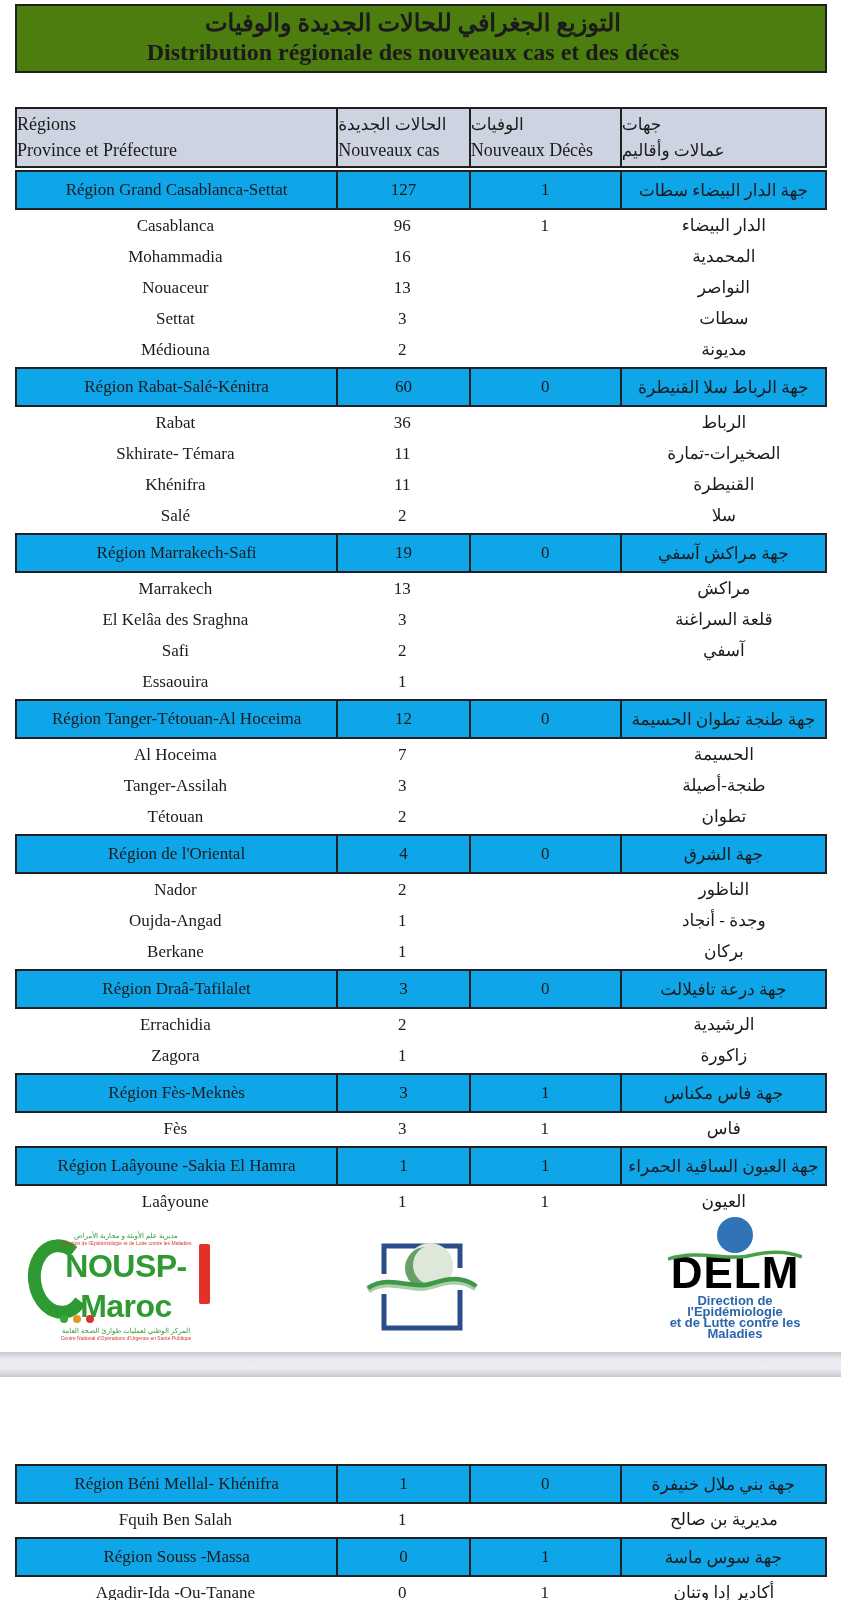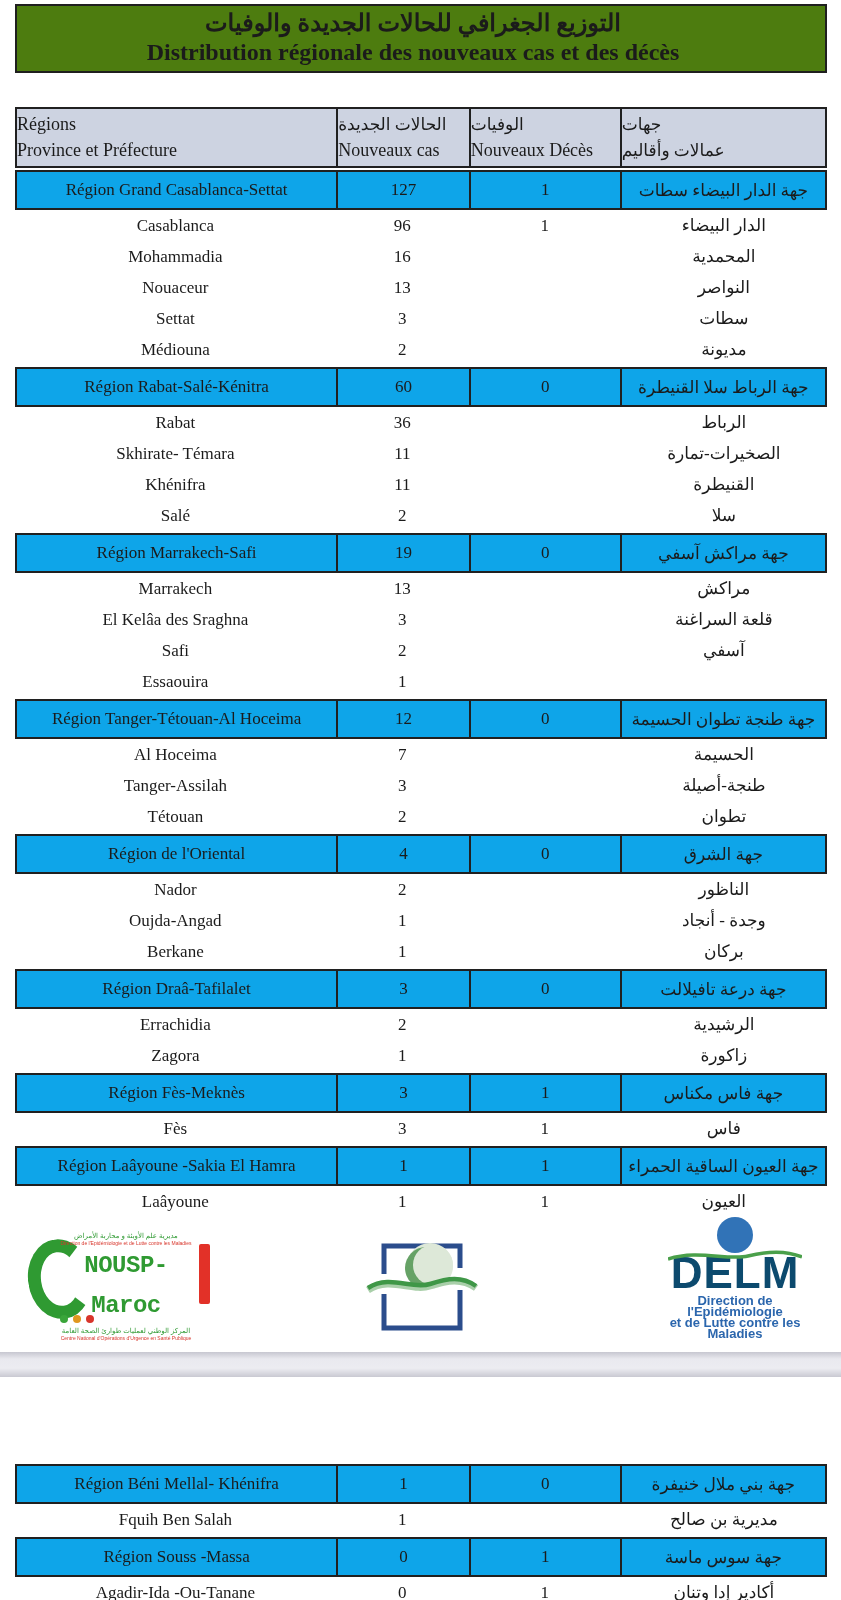--- a/index.html
+++ b/index.html
@@ -40,31 +40,31 @@
   
   #nousp{left:28px;top:1231px;width:182px;height:100px;}
   .nousp-c{
     position:absolute;left:0;top:8px;width:64px;height:80px;box-sizing:border-box;
     border:13px solid #2f9a32;border-right-color:transparent;border-radius:50%;
     transform:rotate(-8deg);
   }
   .nousp-text{position:absolute;left:30px;top:0;width:136px;text-align:center;}
   .nousp-tiny-ar{font-size:7px;line-height:9px;color:#2f9a32;direction:rtl;font-family:"Liberation Sans",sans-serif;}
   .nousp-tiny-fr{font-size:5px;line-height:6px;color:#d8352b;font-family:"Liberation Sans",sans-serif;}
-  .nousp-name{font-size:24px;line-height:40px;font-weight:bold;color:#2f9a32;font-family:Liberation Mono, monospace;letter-spacing:-0.5px;}
+  .nousp-name{font-size:32px;line-height:40px;font-weight:bold;color:#2f9a32;font-family:Liberation Sans, sans-serif;letter-spacing:-0.5px;}
   .nousp-bar{position:absolute;right:0;top:13px;width:11px;height:60px;background:#e23128;border-radius:2px;}
   .nousp-dots{position:absolute;left:32px;top:84px;display:flex;gap:5px;}
   .nousp-dots span{width:8px;height:8px;border-radius:50%;display:inline-block;}
   
   #ministry{left:374px;top:1216px;width:96px;height:118px;}
   
   #delm{left:650px;top:1217px;width:170px;height:112px;text-align:center;font-family:"Liberation Sans",sans-serif;}
   .delm-circle{width:36px;height:36px;border-radius:50%;background:#3173b7;margin:0 auto;}
   .delm-wave{position:absolute;left:18px;top:30px;}
-  .delm-name{font-size:44px;line-height:44px;font-weight:bold;color:#0c4a6e;letter-spacing:1px;margin-top:-2px;}
+  .delm-name{font-size:44px;line-height:44px;font-weight:bold;color:#000000;letter-spacing:1px;margin-top:-2px;}
   .delm-line{font-size:13px;line-height:11px;font-weight:bold;color:#2b66ad;}
   
   .page-sep{
     position:absolute;left:0;top:1352px;width:841px;height:25px;
     background:linear-gradient(to bottom,#c7c7d0 0%,#e9e9ef 28%,#ececf1 65%,#c9c9d2 100%);
   }
 </style>
 </head>
 <body>
 

